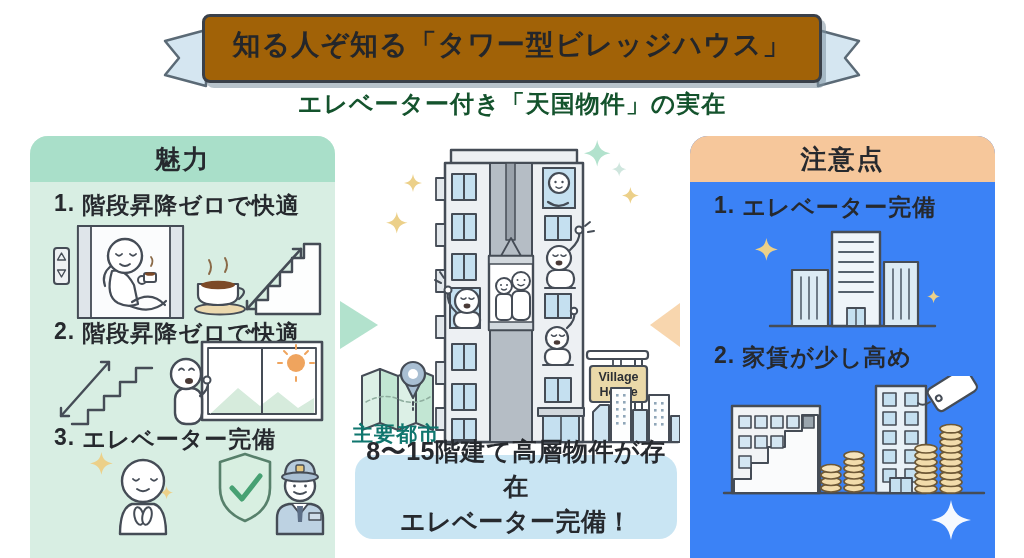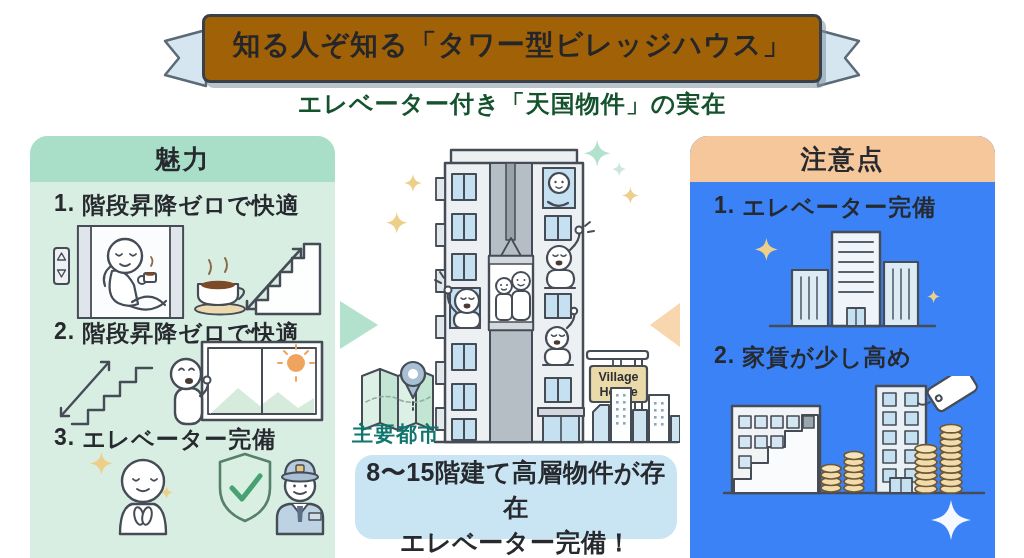--- a/index.html
+++ b/index.html
@@ -35,21 +35,21 @@
   }
   .merit .panel-header{background:#a9dfc9;}
   .caution .panel-header{background:#f6c79b;}
   .item{position:absolute;left:24px;display:flex;gap:7px;font-size:23px;font-weight:bold;
         letter-spacing:1px;color:#26292e;white-space:nowrap;}
   
   .map-label{position:absolute;left:346px;top:420px;width:100px;text-align:center;
              font-size:21px;font-weight:bold;color:#0f766e;letter-spacing:1px;}
   .callout{
     position:absolute;left:355px;top:455px;width:322px;height:84px;background:#c9e5f3;
-    border-radius:18px;display:flex;flex-direction:column;align-items:center;justify-content:space-between;
+    border-radius:18px;display:flex;flex-direction:column;align-items:center;justify-content:flex-end;
     font-size:25px;font-weight:bold;line-height:1.4;color:#26292e;letter-spacing:.5px;text-align:center;
   }
   svg{display:block;}
   .illus{position:absolute;}
 </style>
 </head>
 <body>
 
 <div id="app">
 

